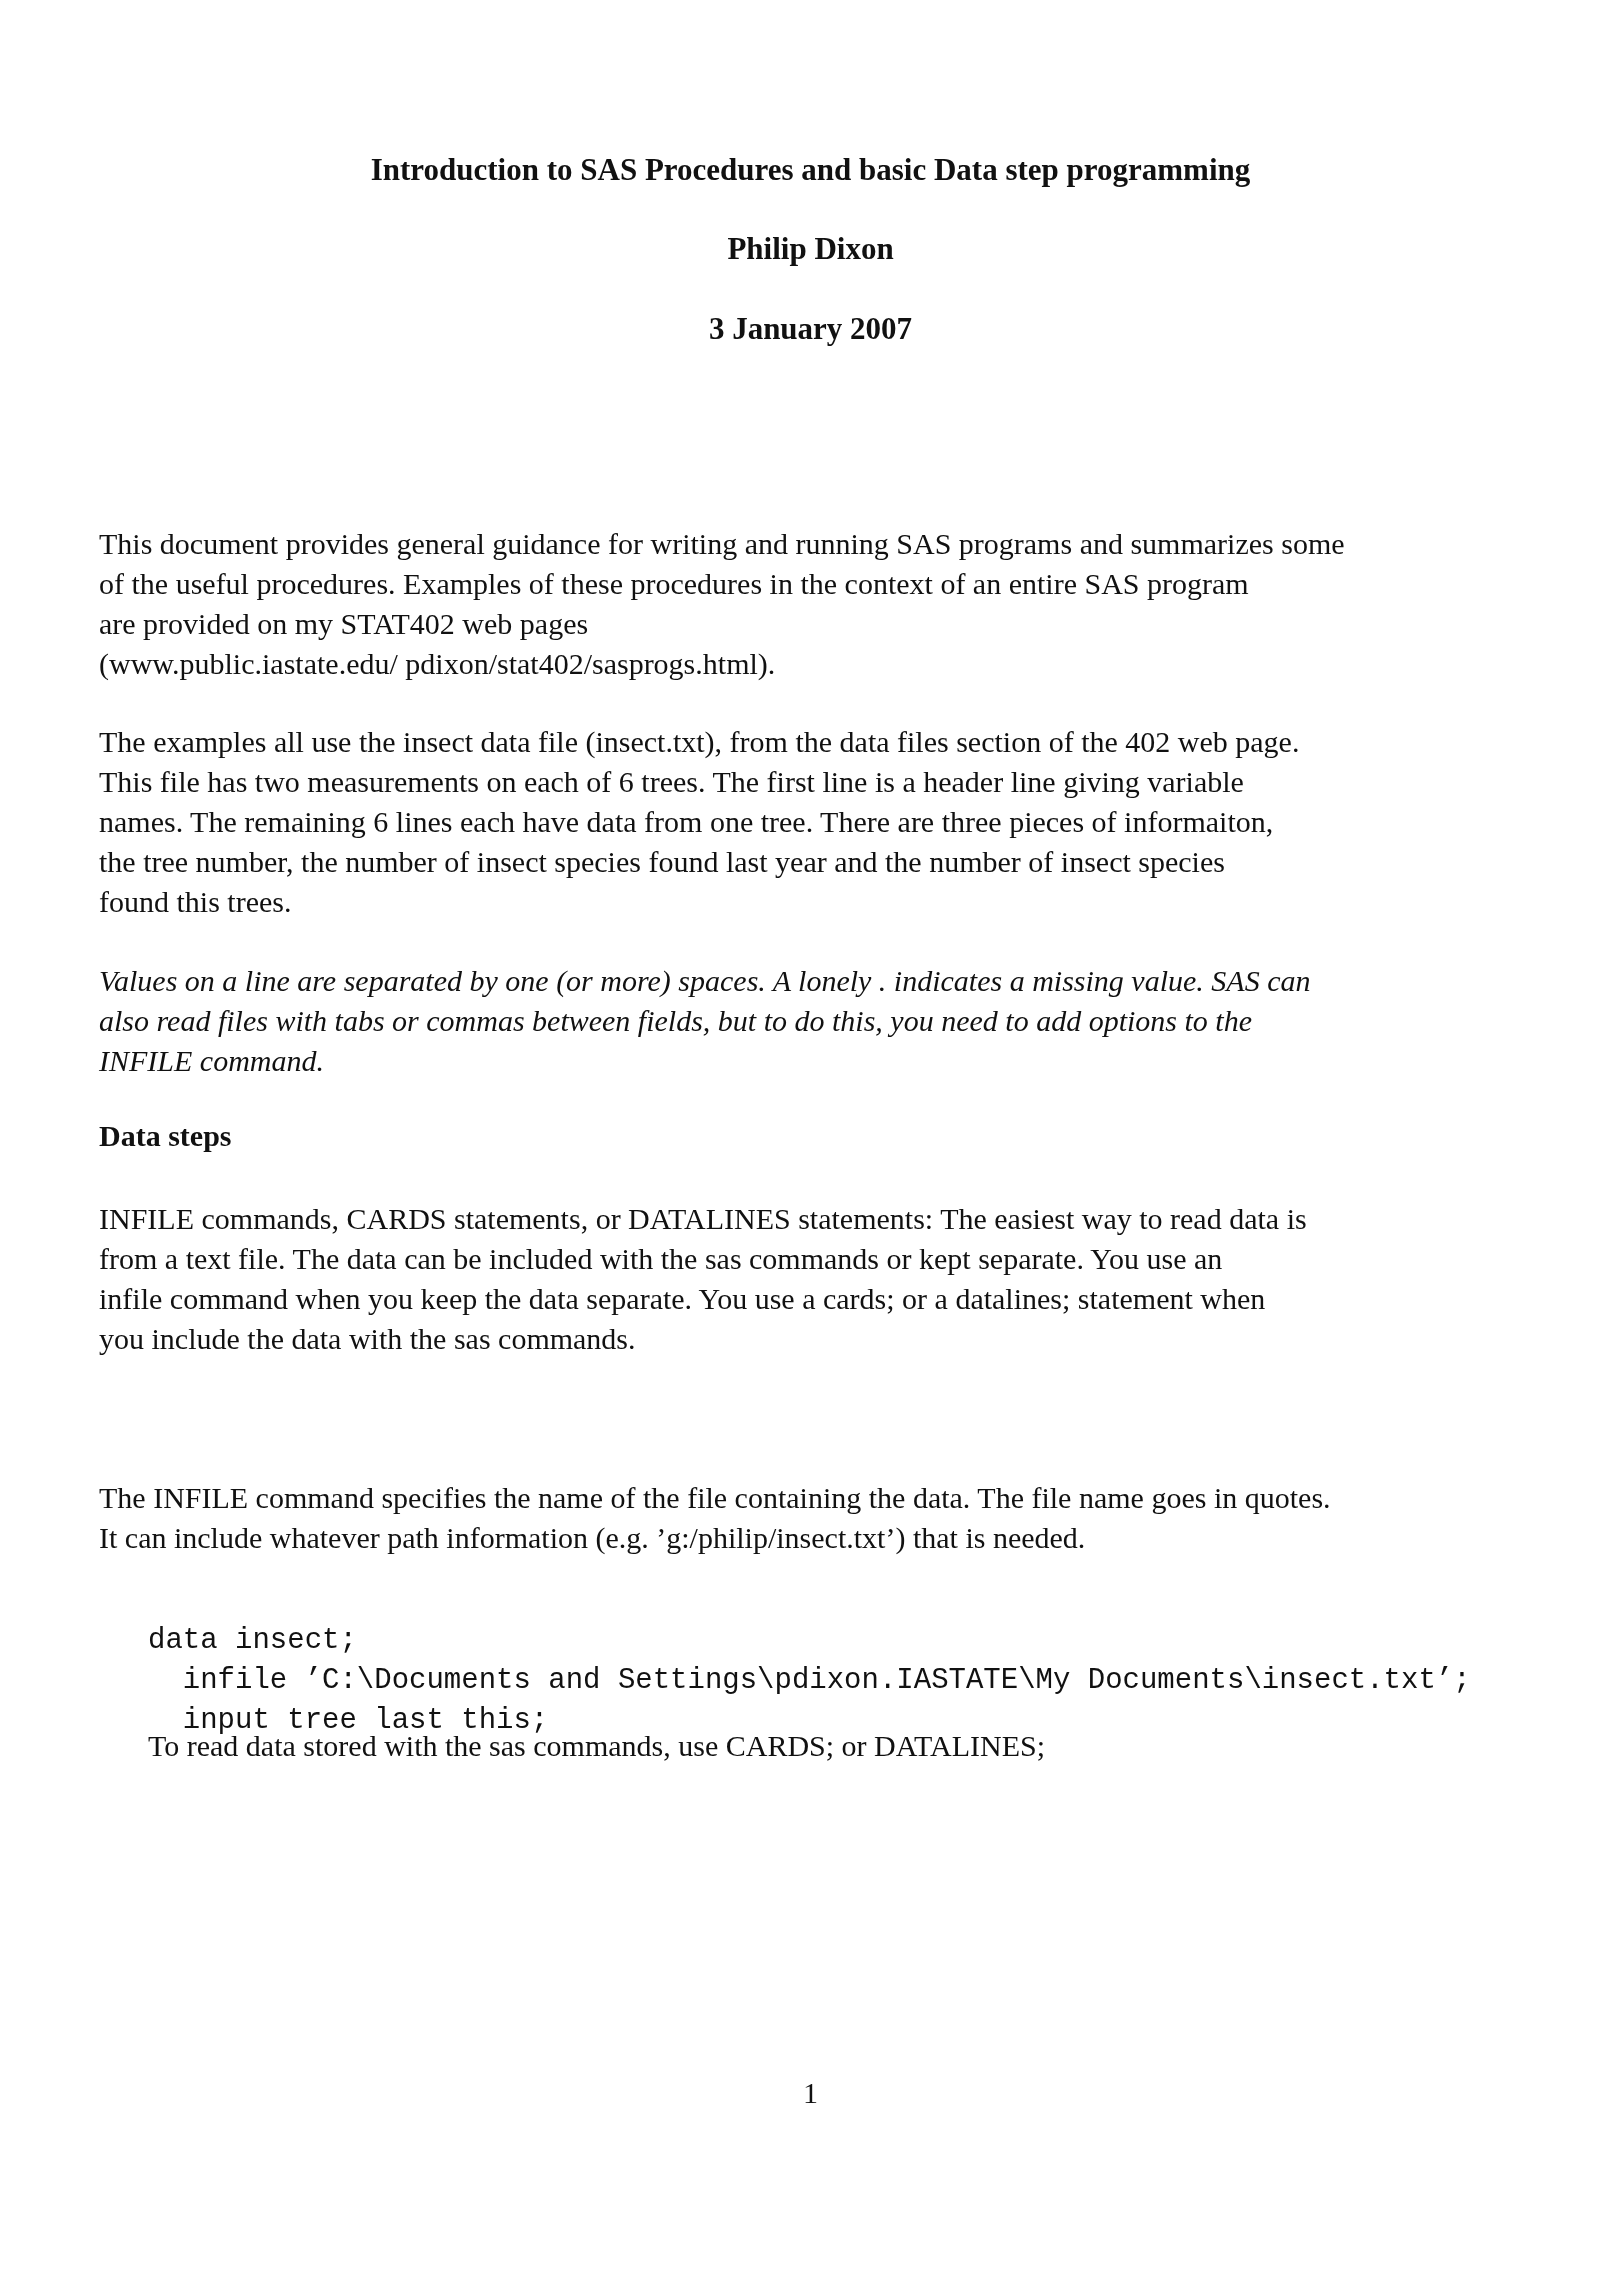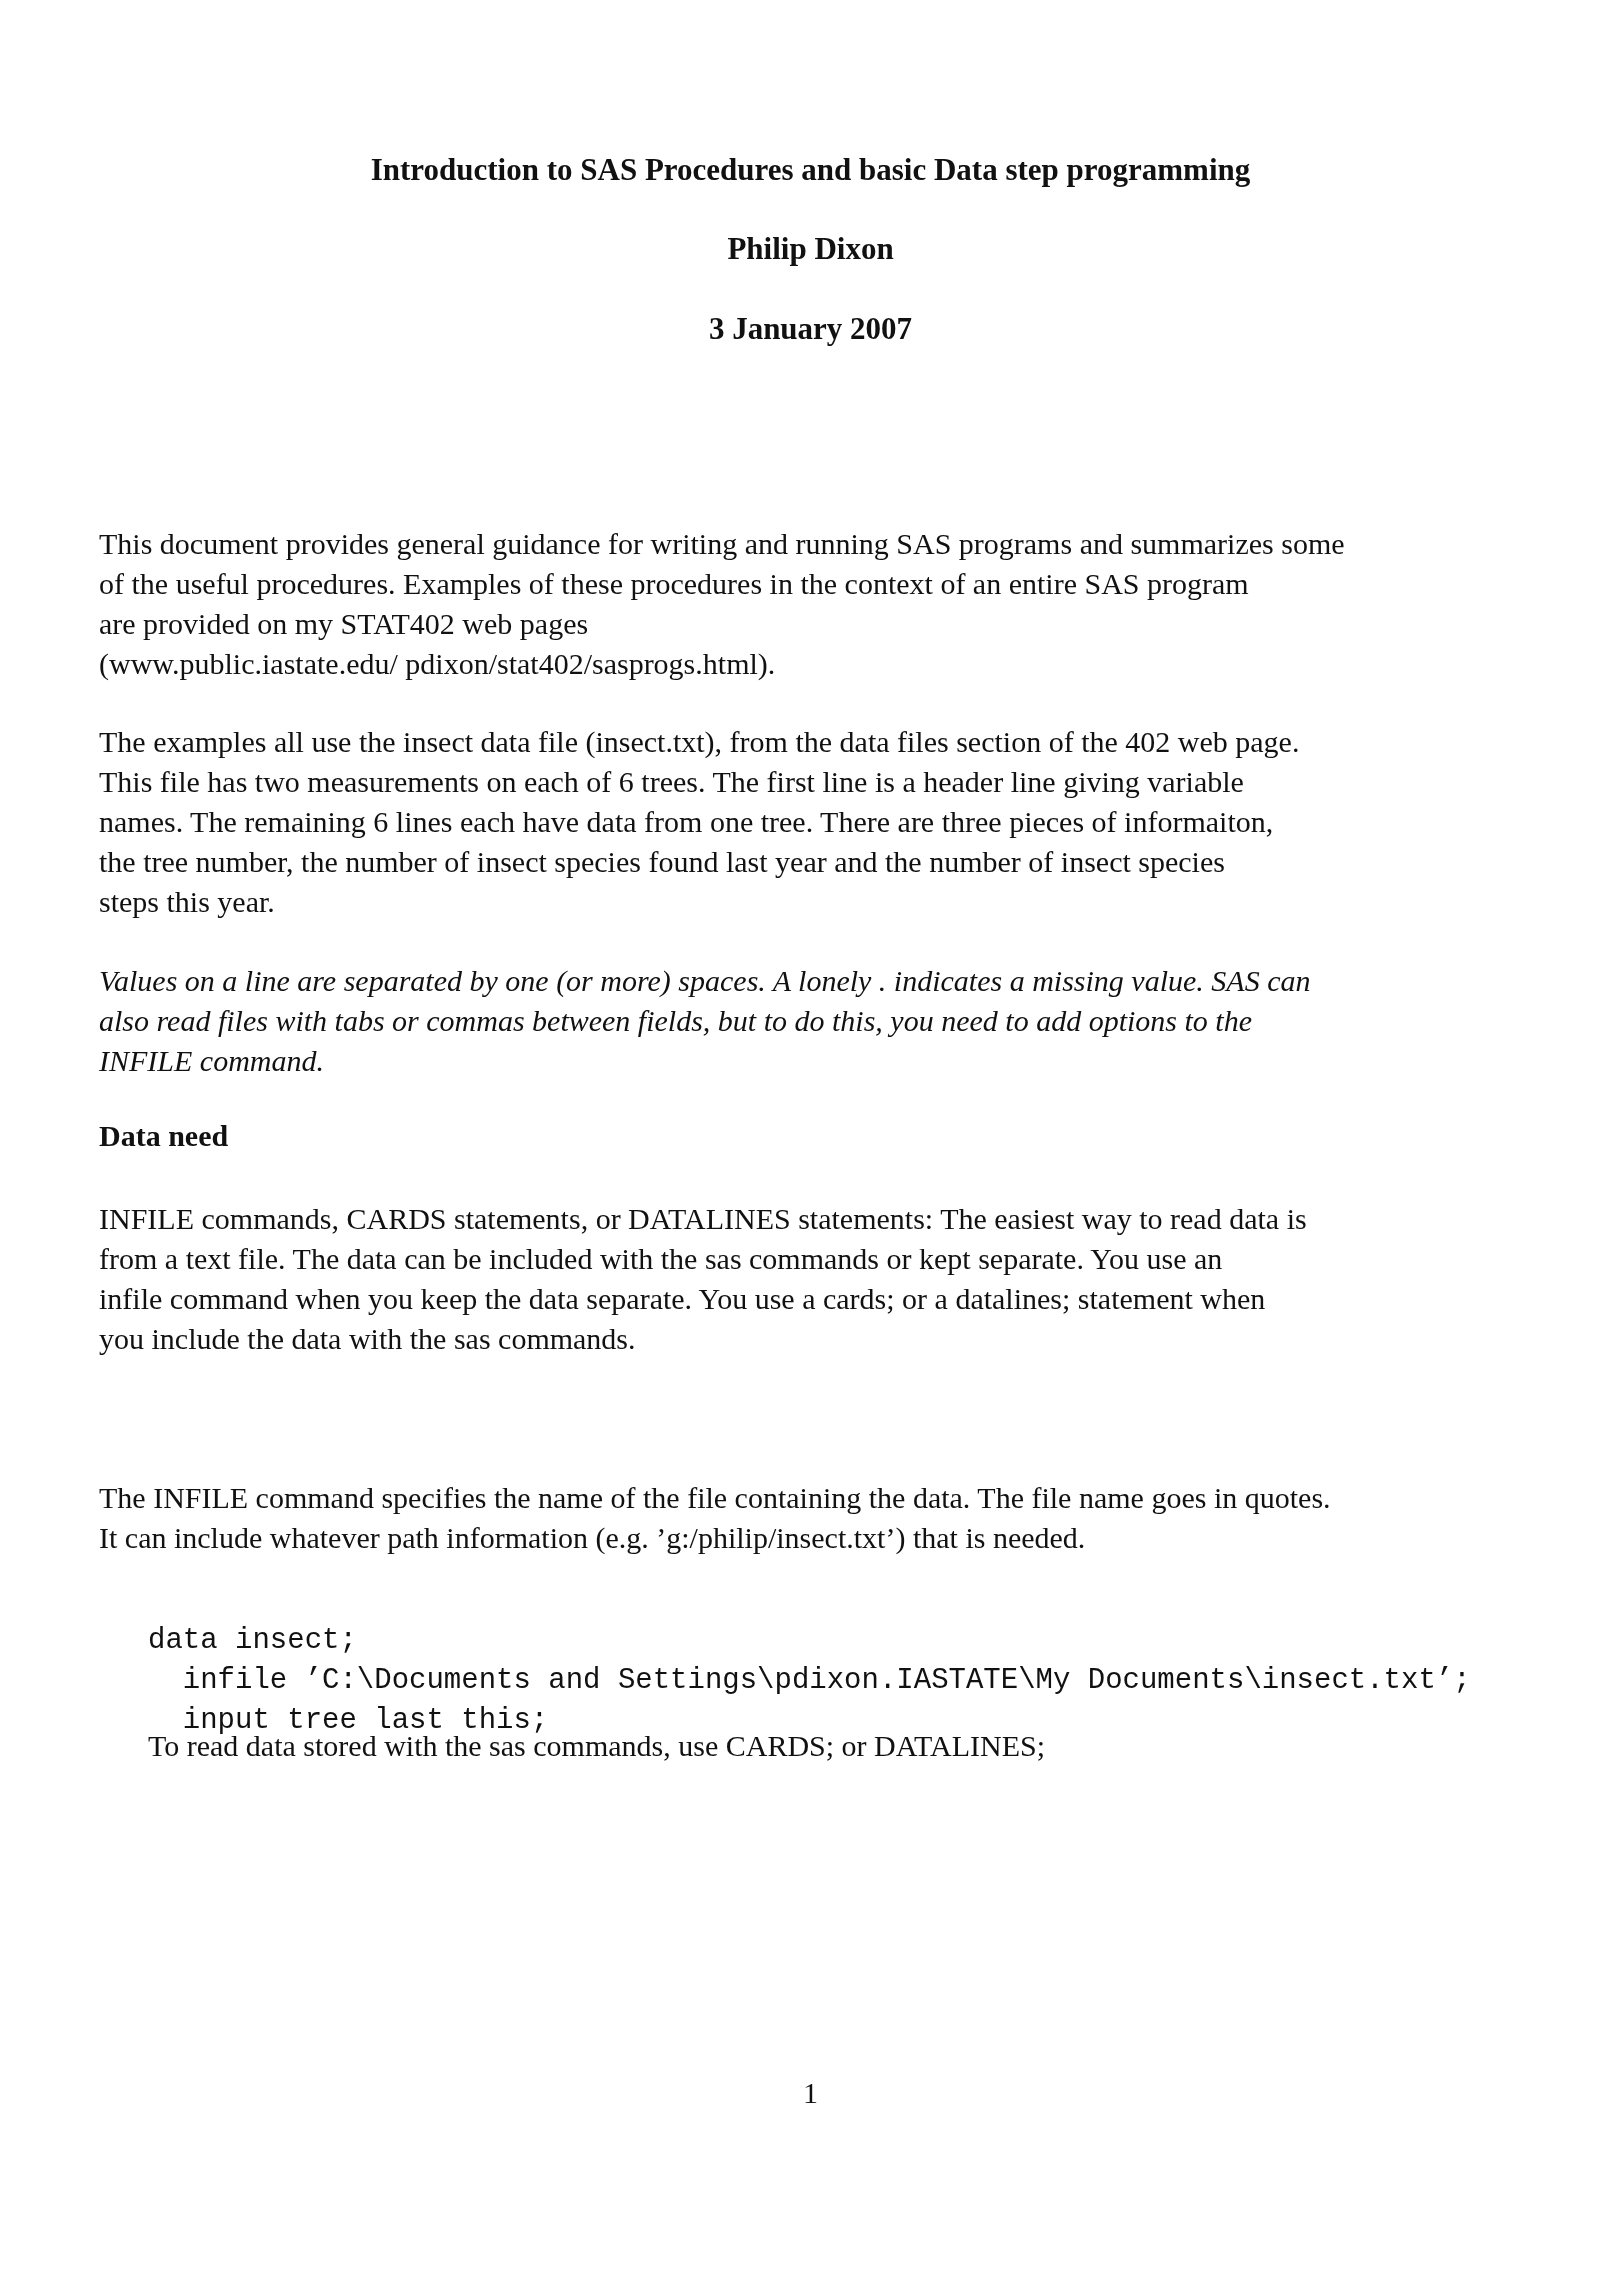--- a/index.html
+++ b/index.html
@@ -51,30 +51,30 @@
     <span class="line">of the useful procedures. Examples of these procedures in the context of an entire SAS program</span>
     <span class="line">are provided on my STAT402 web pages</span>
     <span class="line">(www.public.iastate.edu/ pdixon/stat402/sasprogs.html).</span>
   </div>
 
   <div class="para" style="top:722px;">
     <span class="line">The examples all use the insect data file (insect.txt), from the data files section of the 402 web page.</span>
     <span class="line">This file has two measurements on each of 6 trees. The first line is a header line giving variable</span>
     <span class="line">names. The remaining 6 lines each have data from one tree. There are three pieces of informaiton,</span>
     <span class="line">the tree number, the number of insect species found last year and the number of insect species</span>
-    <span class="line">steps this year.</span>
+    <span class="line">found this trees.</span>
   </div>
 
   <div class="para" style="top:961px;font-style:italic;">
     <span class="line">Values on a line are separated by one (or more) spaces. A lonely . indicates a missing value. SAS can</span>
     <span class="line">also read files with tabs or commas between fields, but to do this, you need to add options to the</span>
     <span class="line">INFILE command.</span>
   </div>
 
-  <div class="heading" style="top:1119px;">Data need</div>
+  <div class="heading" style="top:1119px;">Data steps</div>
 
   <div class="para" style="top:1199px;">
     <span class="line">INFILE commands, CARDS statements, or DATALINES statements: The easiest way to read data is</span>
     <span class="line">from a text file. The data can be included with the sas commands or kept separate. You use an</span>
     <span class="line">infile command when you keep the data separate. You use a cards; or a datalines; statement when</span>
     <span class="line">you include the data with the sas commands.</span>
   </div>
 
   <div class="para" style="top:1478px;">
     <span class="line">The INFILE command specifies the name of the file containing the data. The file name goes in quotes.</span>

